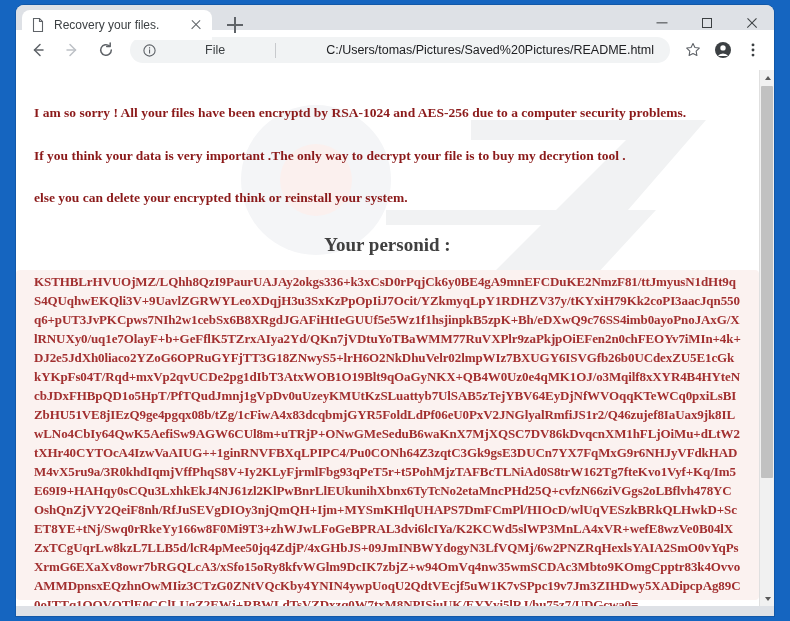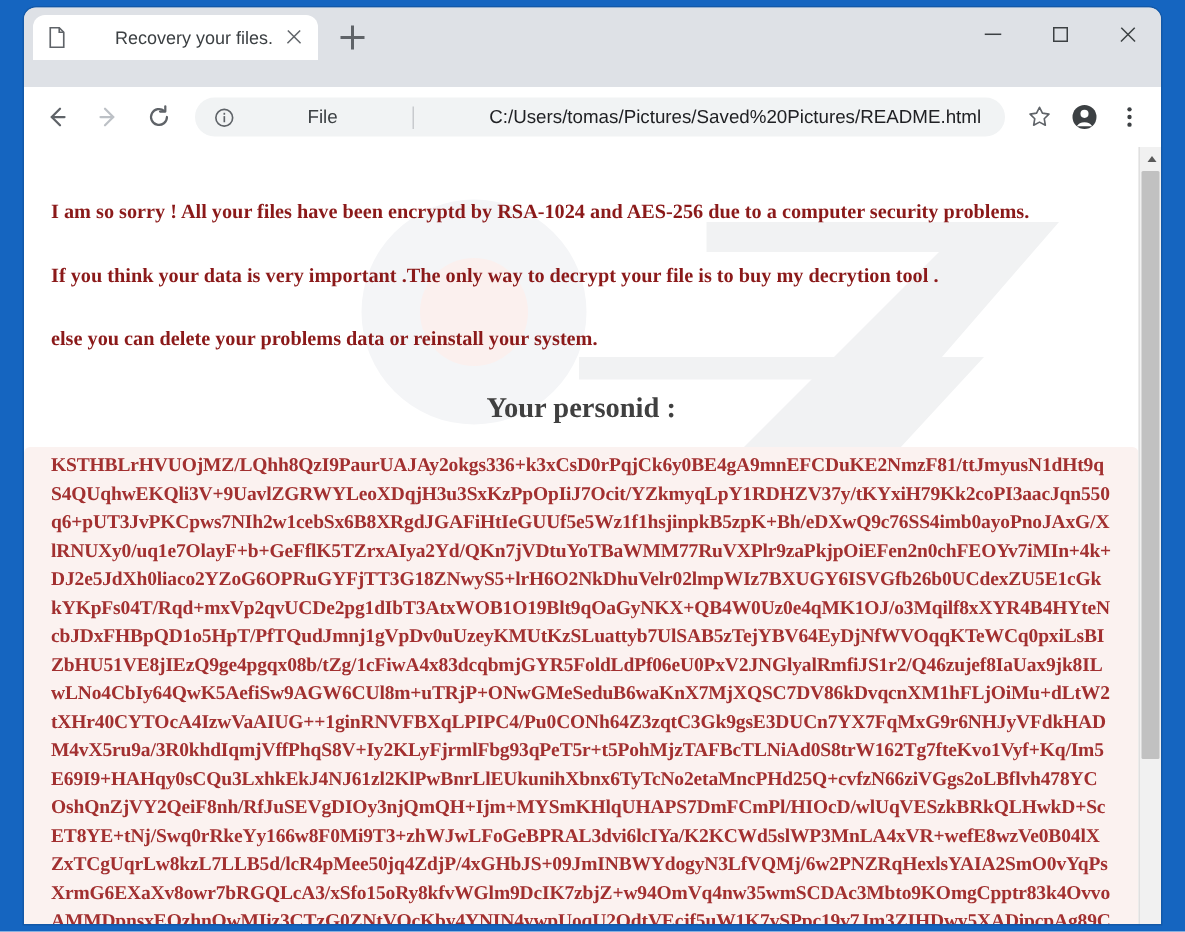--- a/index.html
+++ b/index.html
@@ -23,24 +23,23 @@
     height: 611px;
     background: #dee1e6;
     border-top-left-radius: 8px;
     border-top-right-radius: 8px;
     box-shadow: 0 0 0 1px rgba(0,0,0,0.12);
     overflow: hidden;
   }
 
   
   .tabstrip {
-    height: 53px;
+    height: 25px;
     position: relative;
     background: #dee1e6;
-    text-align: right;
   }
   .tab {
     position: absolute;
     left: 6px;
     top: 5px;
     width: 190px;
     height: 30px;
     background: #ffffff;
     border-top-left-radius: 8px;
     border-top-right-radius: 8px;
@@ -413,21 +412,21 @@
         <g fill="#fbf2f0">
           <rect x="0" y="200" width="743" height="330" rx="4"></rect>
         </g>
       </svg>
 
       <div class="content">
 
         <div class="intro">
           <div>I am so sorry ! All your files have been encryptd by RSA-1024 and AES-256 due to a computer security problems.</div>
           <div>If you think your data is very important .The only way to decrypt your file is to buy my decrytion tool .</div>
-          <div>else you can delete your problems data or reinstall your system.</div>
+          <div>else you can delete your encrypted think or reinstall your system.</div>
         </div>
 
         <h2 class="section">Your personid :</h2>
 
         <p class="keyblob">KSTHBLrHVUOjMZ/LQhh8QzI9PaurUAJAy2okgs336+k3xCsD0rPqjCk6y0BE4gA9mnEFCDuKE2NmzF81/ttJmyusN1dHt9qS4QUqhwEKQli3V+9UavlZGRWYLeoXDqjH3u3SxKzPpOpIiJ7Ocit/YZkmyqLpY1RDHZV37y/tKYxiH79Kk2coPI3aacJqn550q6+pUT3JvPKCpws7NIh2w1cebSx6B8XRgdJGAFiHtIeGUUf5e5Wz1f1hsjinpkB5zpK+Bh/eDXwQ9c76SS4imb0ayoPnoJAxG/XlRNUXy0/uq1e7OlayF+b+GeFflK5TZrxAIya2Yd/QKn7jVDtuYoTBaWMM77RuVXPlr9zaPkjpOiEFen2n0chFEOYv7iMIn+4k+DJ2e5JdXh0liaco2YZoG6OPRuGYFjTT3G18ZNwyS5+lrH6O2NkDhuVelr02lmpWIz7BXUGY6ISVGfb26b0UCdexZU5E1cGkkYKpFs04T/Rqd+mxVp2qvUCDe2pg1dIbT3AtxWOB1O19Blt9qOaGyNKX+QB4W0Uz0e4qMK1OJ/o3Mqilf8xXYR4B4HYteNcbJDxFHBpQD1o5HpT/PfTQudJmnj1gVpDv0uUzeyKMUtKzSLuattyb7UlSAB5zTejYBV64EyDjNfWVOqqKTeWCq0pxiLsBIZbHU51VE8jIEzQ9ge4pgqx08b/tZg/1cFiwA4x83dcqbmjGYR5FoldLdPf06eU0PxV2JNGlyalRmfiJS1r2/Q46zujef8IaUax9jk8ILwLNo4CbIy64QwK5AefiSw9AGW6CUl8m+uTRjP+ONwGMeSeduB6waKnX7MjXQSC7DV86kDvqcnXM1hFLjOiMu+dLtW2tXHr40CYTOcA4IzwVaAIUG++1ginRNVFBXqLPIPC4/Pu0CONh64Z3zqtC3Gk9gsE3DUCn7YX7FqMxG9r6NHJyVFdkHADM4vX5ru9a/3R0khdIqmjVffPhqS8V+Iy2KLyFjrmlFbg93qPeT5r+t5PohMjzTAFBcTLNiAd0S8trW162Tg7fteKvo1Vyf+Kq/Im5E69I9+HAHqy0sCQu3LxhkEkJ4NJ61zl2KlPwBnrLlEUkunihXbnx6TyTcNo2etaMncPHd25Q+cvfzN66ziVGgs2oLBflvh478YCOshQnZjVY2QeiF8nh/RfJuSEVgDIOy3njQmQH+Ijm+MYSmKHlqUHAPS7DmFCmPl/HIOcD/wlUqVESzkBRkQLHwkD+ScET8YE+tNj/Swq0rRkeYy166w8F0Mi9T3+zhWJwLFoGeBPRAL3dvi6lcIYa/K2KCWd5slWP3MnLA4xVR+wefE8wzVe0B04lXZxTCgUqrLw8kzL7LLB5d/lcR4pMee50jq4ZdjP/4xGHbJS+09JmINBWYdogyN3LfVQMj/6w2PNZRqHexlsYAIA2SmO0vYqPsXrmG6EXaXv8owr7bRGQLcA3/xSfo15oRy8kfvWGlm9DcIK7zbjZ+w94OmVq4nw35wmSCDAc3Mbto9KOmgCpptr83k4OvvoAMMDpnsxEQzhnOwMIiz3CTzG0ZNtVQcKby4YNIN4ywpUoqU2QdtVEcjf5uW1K7vSPpc19v7Jm3ZIHDwy5XADipcpAg89C0oITTq1QOVQTlE0CClLUgZ2EWj+RBWLdTsVZDxzq0W7txM8NPISiuUK/EYYyi5lRJ/hu75z7/UDGcwa0=</p>
 
         <h2 class="section2">Decrytion do as follows:</h2>
 
       </div>
     </div>

